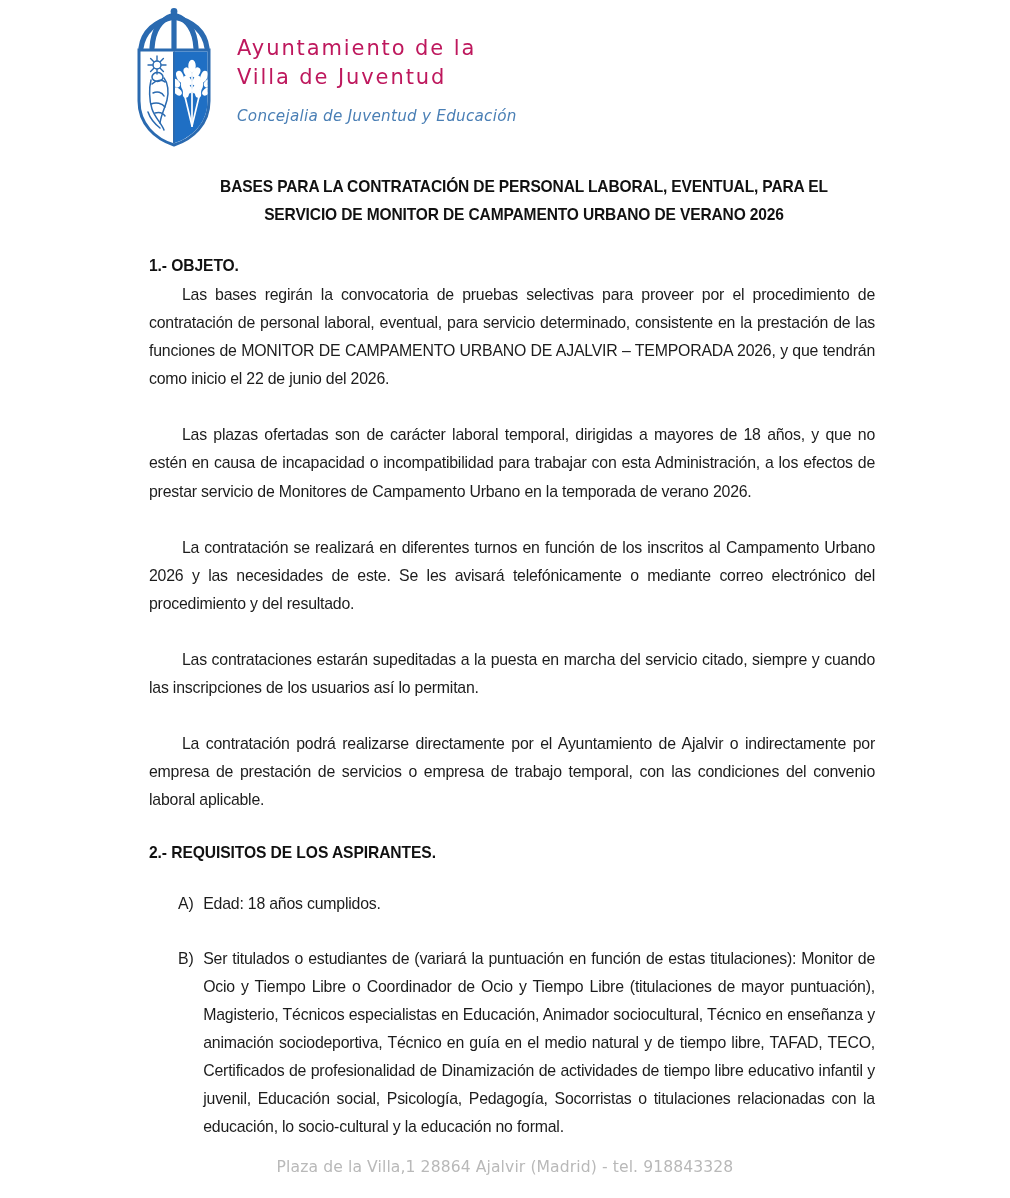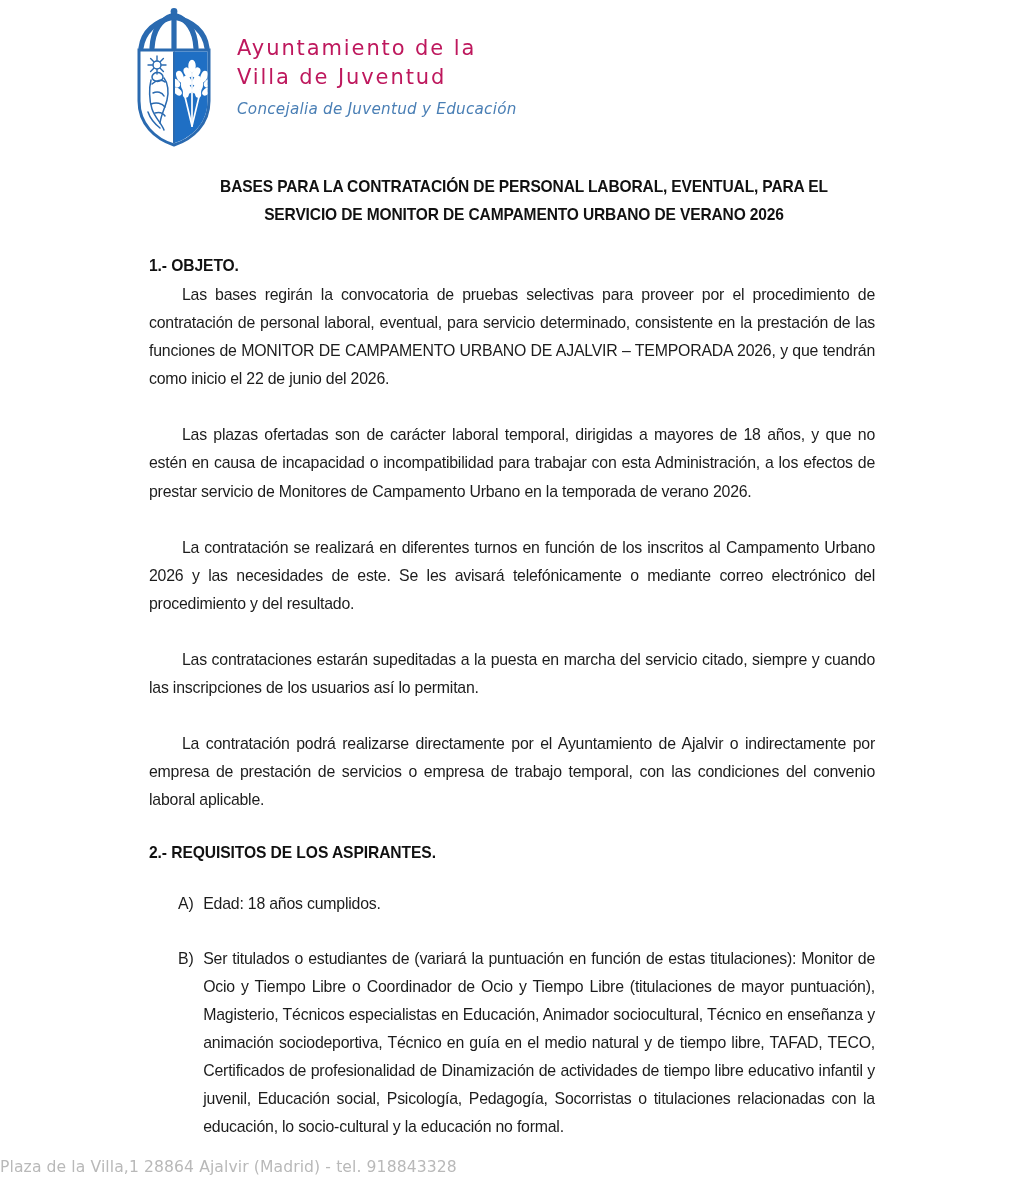--- a/index.html
+++ b/index.html
@@ -50,21 +50,21 @@
     font-family: "DejaVu Sans", "Liberation Sans", sans-serif;
     font-size: 21px;
     line-height: 29px;
     color: #be185d;
     letter-spacing: 1.9px;
     font-weight: 400;
     white-space: nowrap;
   }
 
   .org-tagline {
-    margin-top: 7px;
+    margin-top: 14px;
     font-family: "DejaVu Sans", "Liberation Sans", sans-serif;
     font-size: 15.2px;
     line-height: 20px;
     color: #4a7fb5;
     font-style: italic;
     letter-spacing: 0.25px;
     white-space: nowrap;
   }
 
   
@@ -153,20 +153,21 @@
     letter-spacing: -0.22px;
   }
   .lettered-item.no-justify .item-text { text-align: left; }
 
   
   .footer {
     position: absolute;
     left: 0;
     right: 0;
     top: 1157px;
+    text-align: center;
   }
   .footer-text {
     font-family: "DejaVu Sans", "Liberation Sans", sans-serif;
     font-size: 15.6px;
     line-height: 20px;
     color: #b9b9b9;
     letter-spacing: 0.1px;
   }
 </style>
 </head>

